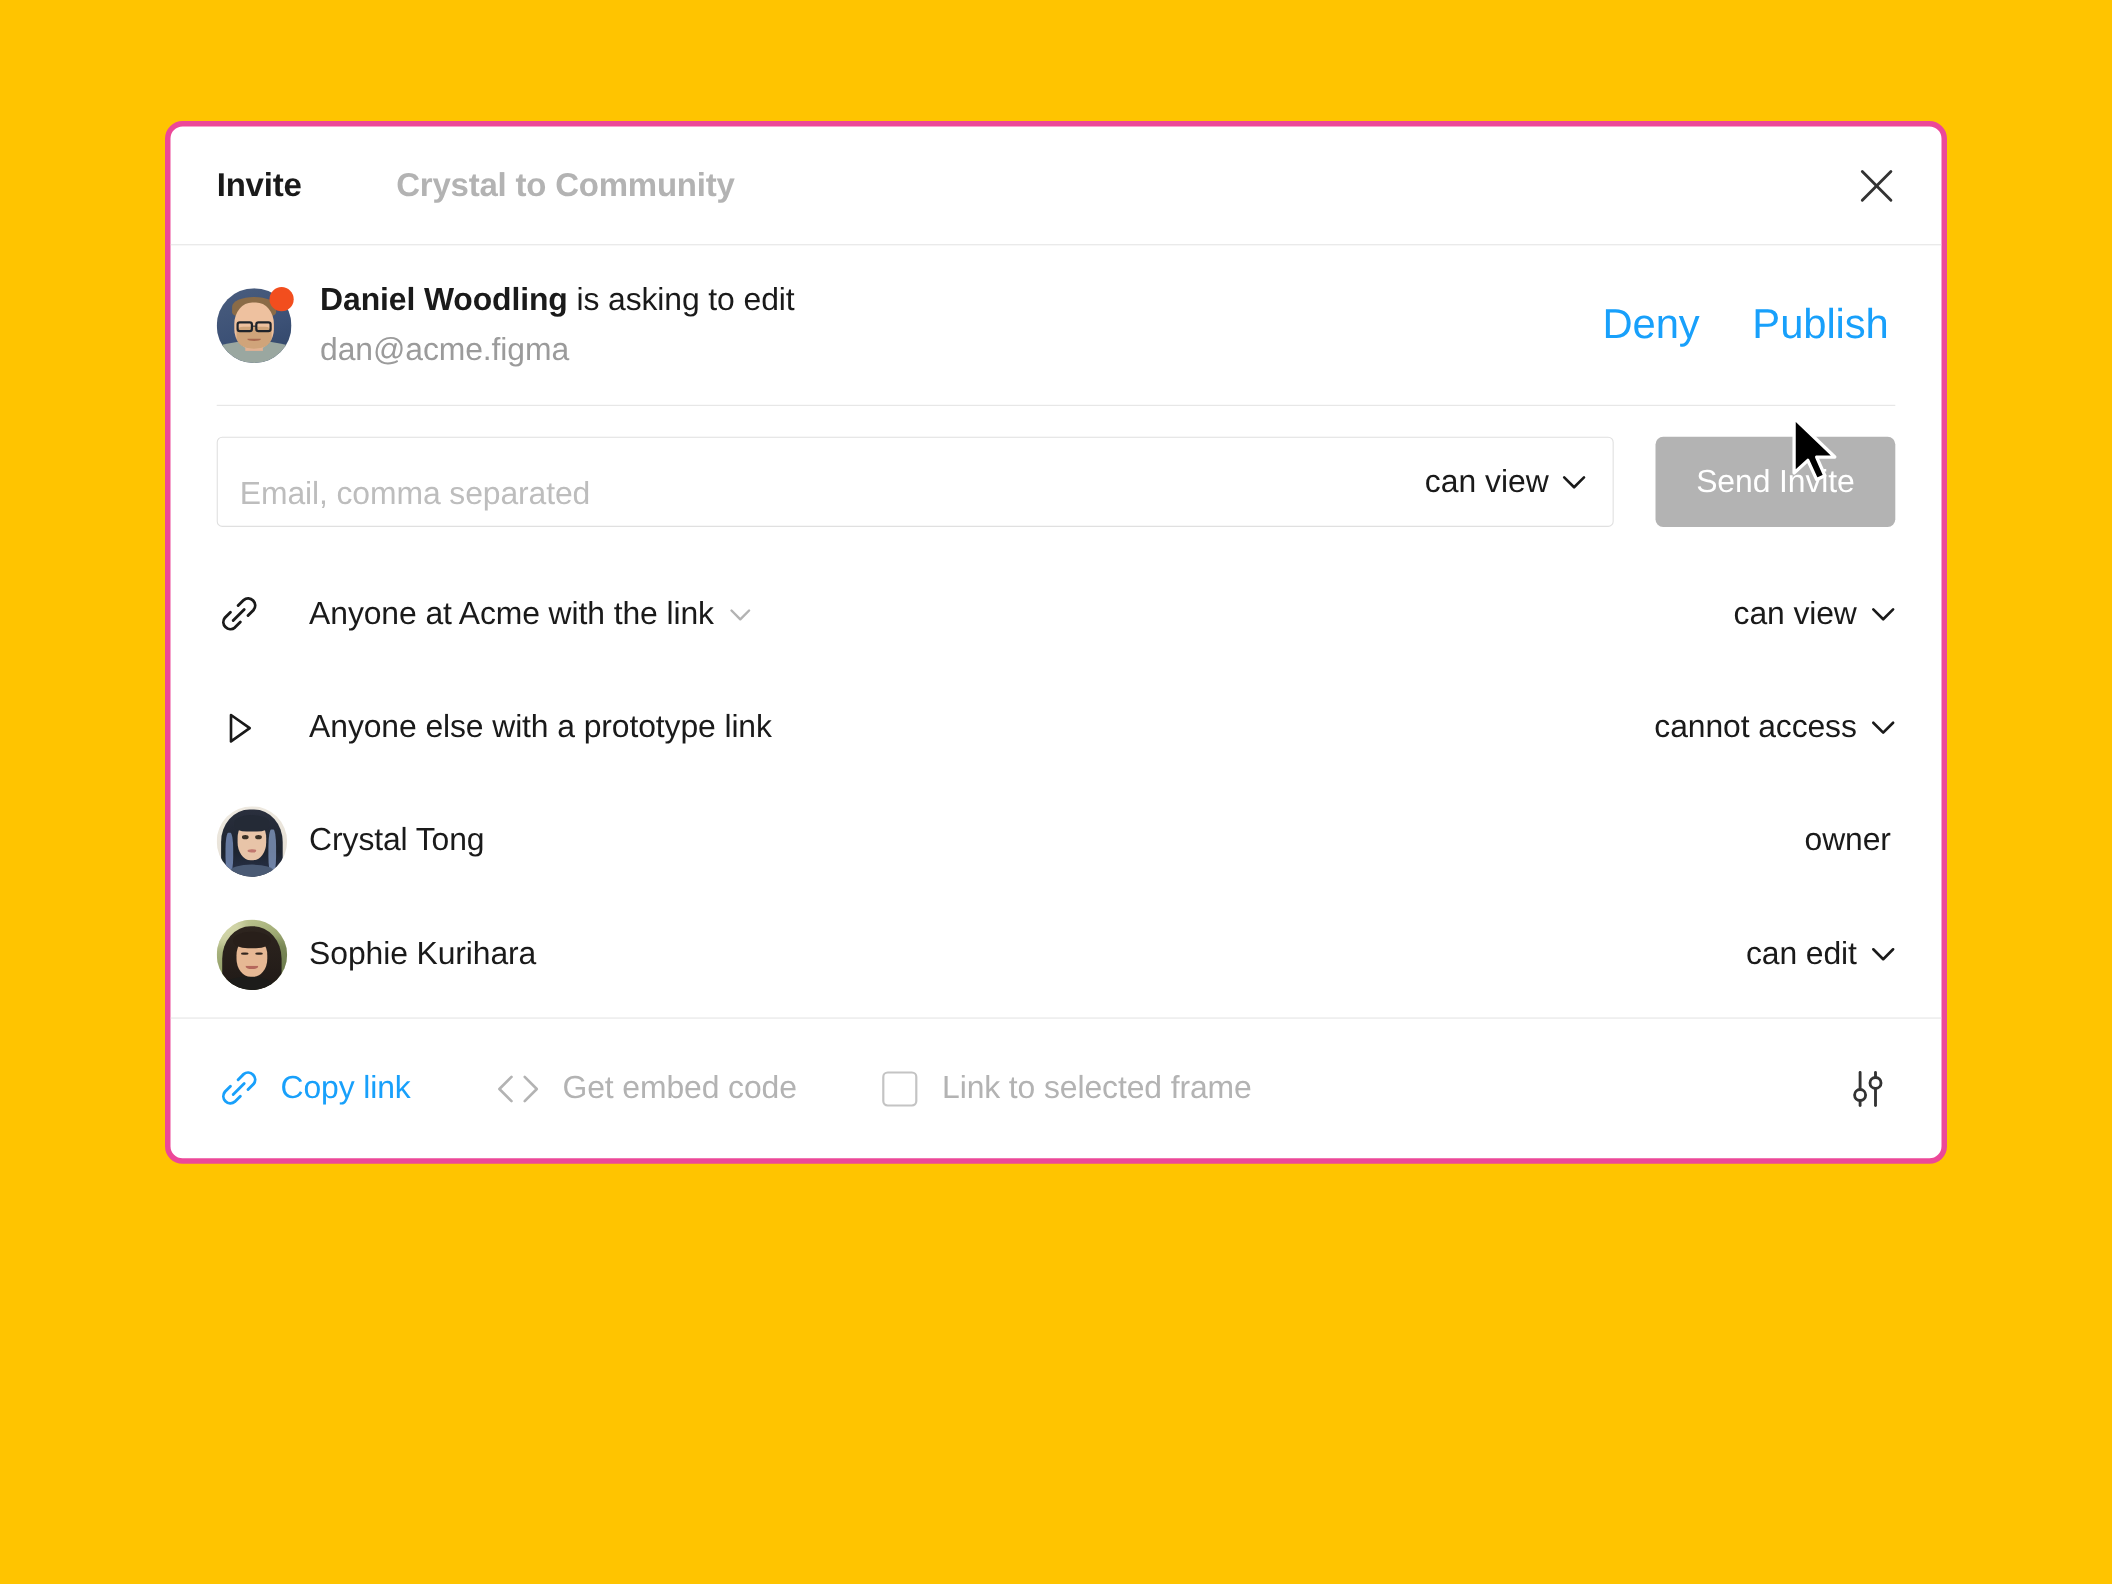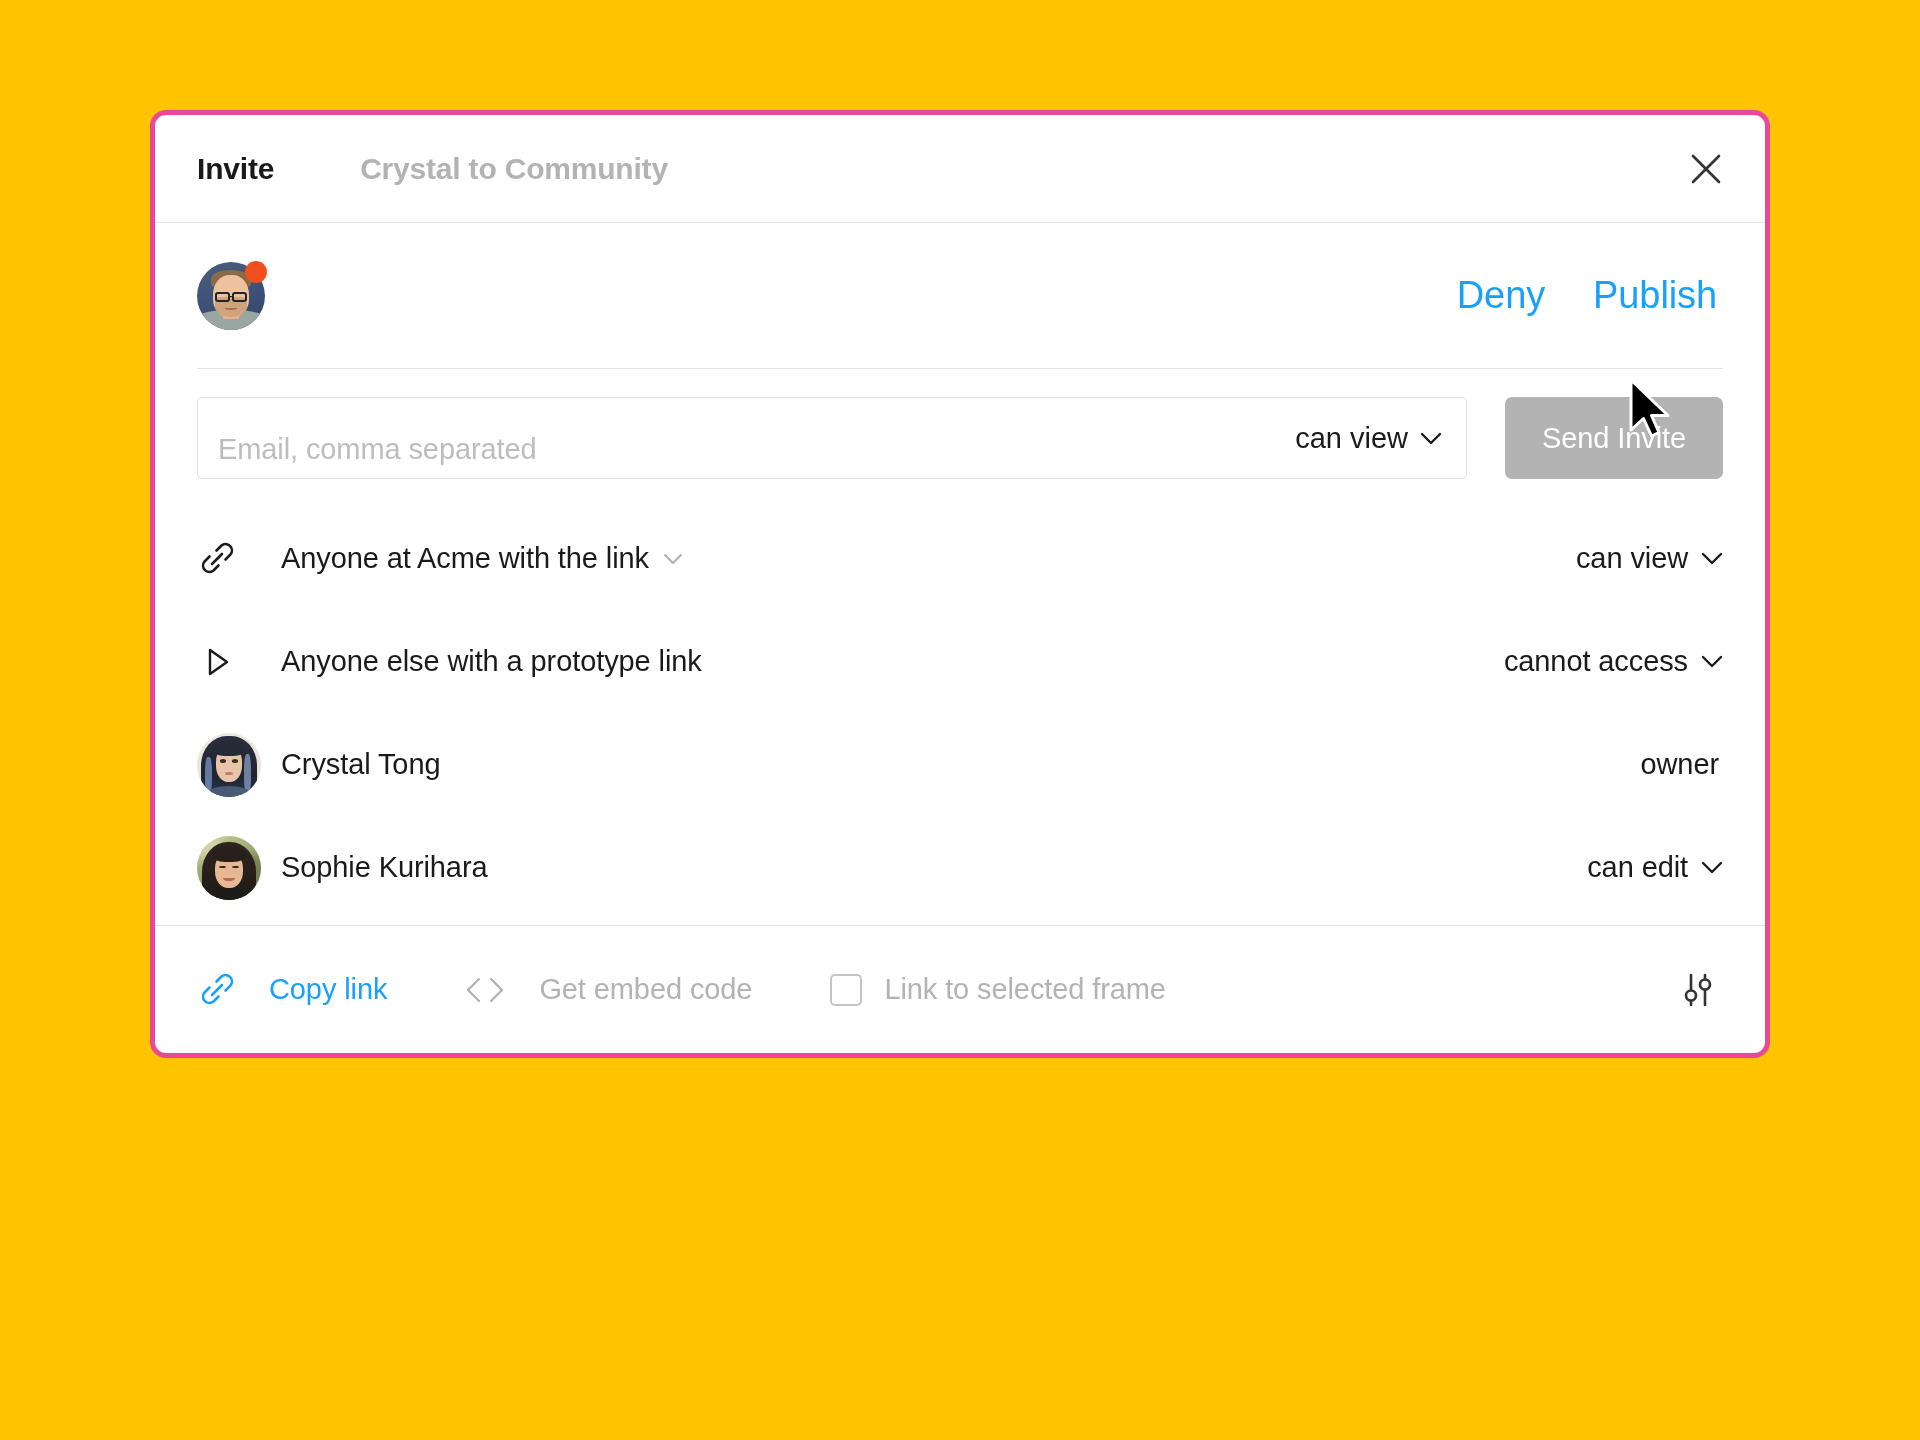--- a/index.html
+++ b/index.html
@@ -228,21 +228,21 @@
     height: 128px;
     min-height: 128px;
     border-top: 1px solid #E5E5E5;
     display: flex;
     align-items: center;
     padding: 0 42px;
   }
   .foot-item {
     display: flex;
     align-items: center;
-    gap: 32px;
+    gap: 18px;
     cursor: pointer;
     white-space: nowrap;
   }
   .foot-label { font-size: 29px; letter-spacing: -0.1px; }
   #copy-link .foot-label { color: #18A0FB; }
   #embed-code .foot-label { color: #B3B3B3; }
   #frame-check .foot-label { color: #B3B3B3; }
   #embed-code { margin-left: 76px; }
   #frame-check { margin-left: 78px; gap: 22px; }
   .checkbox-box {
@@ -342,20 +342,26 @@
           <span class="ph head"></span>
           <span class="ph beardz"></span>
           <span class="ph gl-l"></span>
           <span class="ph gl-r"></span>
           <span class="ph gl-b"></span>
           <span class="ph mouth"></span>
         </div>
         <span class="badge-dot"></span>
       </div>
 
+      <div id="request-text">
+        <div id="request-line1">
+          <span class="nm">Daniel Woodling</span><span> is asking to edit</span>
+        </div>
+        <div id="request-email">dan@acme.figma</div>
+      </div>
 
       <div id="request-actions">
         <div class="req-action">Deny</div>
         <div class="req-action">Publish</div>
       </div>
     </div>
 
     <div id="invite-row">
       <div id="email-box">
         <div id="email-input">Email, comma separated</div>

